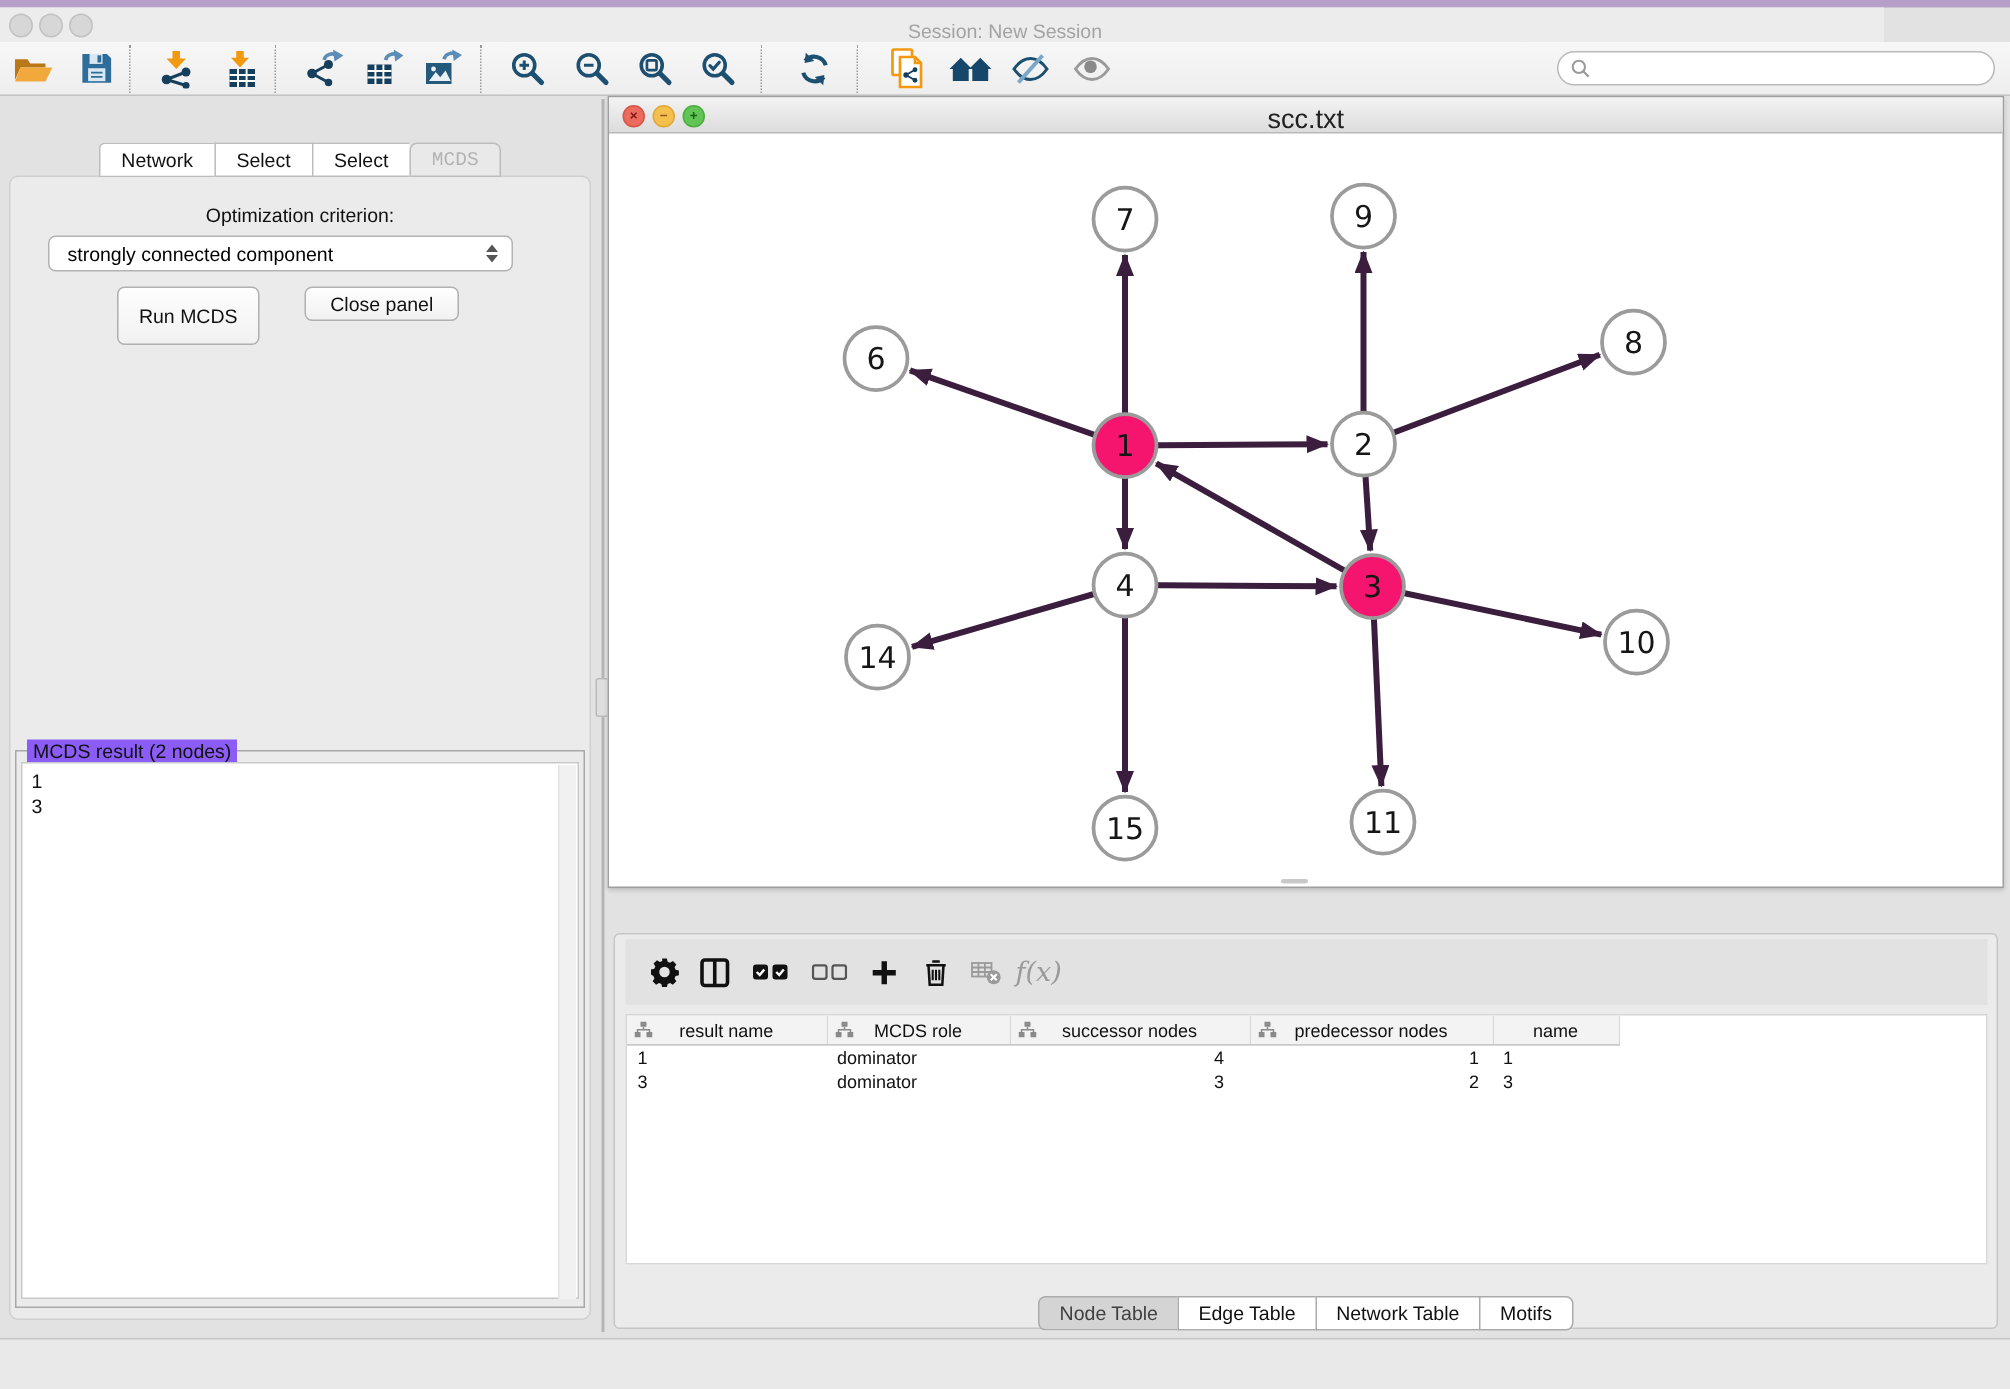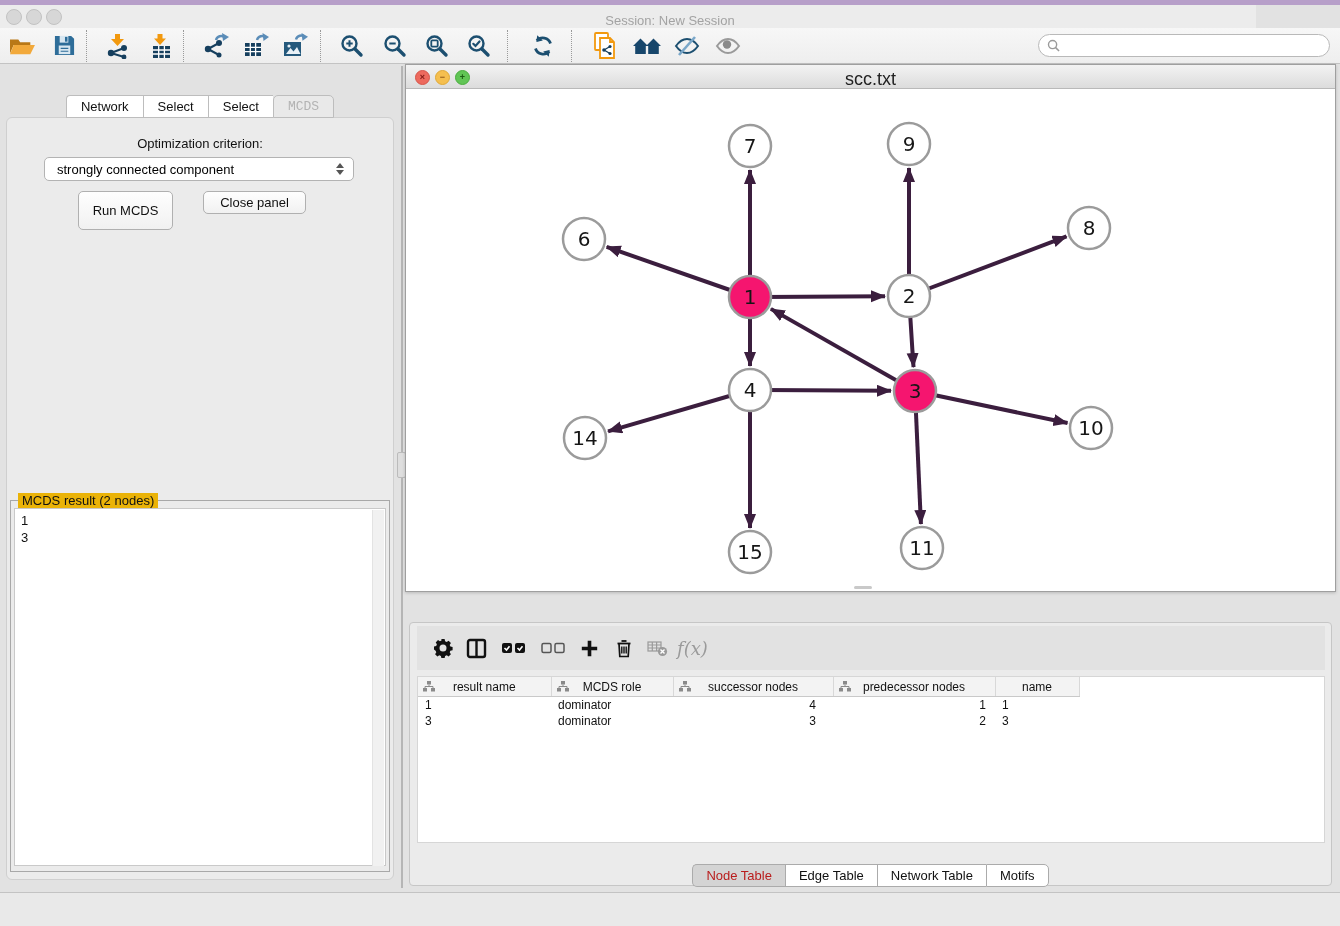--- a/index.html
+++ b/index.html
@@ -29,32 +29,32 @@
   .mini-close{font-size:14px;font-weight:bold;color:#111;line-height:11px;}
   #cp-tabs{left:0;top:95px;width:400px;display:flex;justify-content:center;}
   .cp-tab{background:#fff;border:1px solid #bdbdbd;border-right:none;height:21px;line-height:21px;
     padding:0 14px;font-size:13px;color:#111;}
   .cp-tab:first-child{border-radius:4px 0 0 0;}
   .cp-tab:last-child{border-right:1px solid #bdbdbd;border-radius:0 5px 0 0;font-family:Liberation Mono, monospace;}
   .cp-tab.active{background:#e9e9e9;color:#b3b3b3;border-radius:5px 5px 0 0;}
   #cp-body{left:6px;top:117px;width:388px;height:763px;background:#ebebeb;border:1px solid #cfcfcf;
     border-radius:6px;box-sizing:border-box;}
   #opt-label{left:0;top:136px;width:400px;text-align:center;font-size:13px;color:#111;}
-  #opt-select{left:44px;top:157px;width:310px;height:24px;background:#fff;border:1px solid #b3b3b3;
+  #opt-select{left:32px;top:157px;width:310px;height:24px;background:#fff;border:1px solid #b3b3b3;
     border-radius:5px;box-sizing:border-box;display:flex;align-items:center;font-size:13px;padding-left:12px;}
   .stepper{margin-left:auto;margin-right:9px;display:flex;flex-direction:column;gap:2px;}
   .stepper i{width:0;height:0;border-left:4px solid transparent;border-right:4px solid transparent;display:block;}
   .stepper .up{border-bottom:5px solid #555;}
   .stepper .down{border-top:5px solid #555;}
   .btn{background:linear-gradient(#fefefe,#f1f1f1);border:1px solid #b0b0b0;border-radius:5px;
     font-size:13px;color:#111;display:flex;align-items:center;justify-content:center;box-sizing:border-box;}
   #run-btn{left:78px;top:191px;width:95px;height:39px;}
   #closepanel-btn{left:203px;top:191px;width:103px;height:23px;}
   #result-box{left:10px;top:500px;width:380px;height:372px;border:1px solid #a8a8a8;background:#ebebeb;box-sizing:border-box;}
-  #result-label{left:18px;top:493px;background:#eab308;padding:0 4px;font-size:13px;color:#111;}
+  #result-label{left:18px;top:493px;background:#8b5cf6;padding:0 4px;font-size:13px;color:#111;}
   #result-inner{left:14px;top:508px;width:372px;height:358px;background:#fff;border:1px solid #c9c9c9;box-sizing:border-box;}
   #result-lines{padding:3px 6px;font-size:13px;line-height:17px;color:#111;}
   #result-scroll{right:1px;top:1px;width:11px;height:356px;background:#f1f1f1;border-left:1px solid #e3e3e3;}
 
   
   #v-divider{left:401px;top:66px;width:2px;height:822px;background:#b5b5b5;}
   #v-handle{left:397px;top:452px;width:9px;height:26px;background:#dedede;border:1px solid #bbb;border-radius:2px;box-sizing:border-box;}
 
   
   #net-win{left:405px;top:64px;width:931px;height:528px;background:#fff;border:1px solid #9f9f9f;
@@ -86,21 +86,21 @@
   td{height:16px;padding:0;white-space:nowrap;overflow:hidden;}
   td.a-left{text-align:left;padding-left:7px;}
   td.a-right{text-align:right;}
   tbody tr td:nth-child(3){padding-right:17px;}
   tbody tr td:nth-child(4){padding-right:9px;}
   #tp-tabs{left:405px;top:864px;width:931px;display:flex;justify-content:center;}
   .tp-tab{background:#fff;border:1px solid #ababab;border-right:none;height:21px;line-height:21px;
     padding:0 13px;font-size:13px;color:#111;}
   .tp-tab:first-child{border-radius:5px 0 0 5px;}
   .tp-tab:last-child{border-right:1px solid #ababab;border-radius:0 5px 5px 0;}
-  .tp-tab.active{background:#d4d4d4;color:#b91c1c;}
+  .tp-tab.active{background:#d4d4d4;color:#404040;}
 
   
   #statusbar{left:0;top:892px;width:1340px;height:34px;background:#e9e9e9;border-top:1px solid #c3c3c3;box-sizing:border-box;}
 </style>
 </head>
 <body>
 
 <div id="app">
 
   <div id="top-strip" class="abs"></div>

